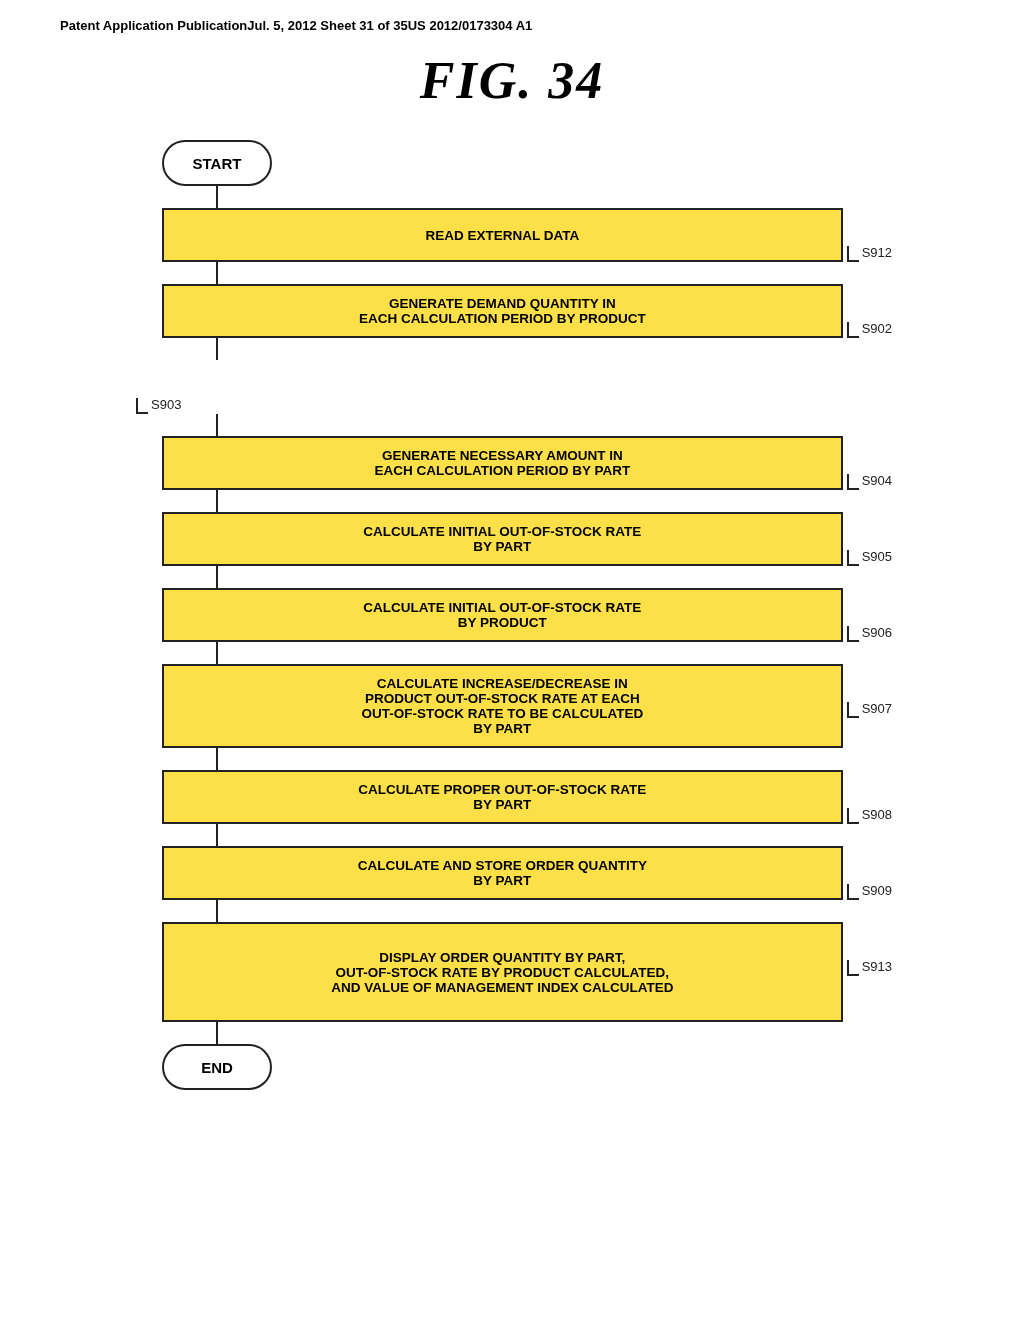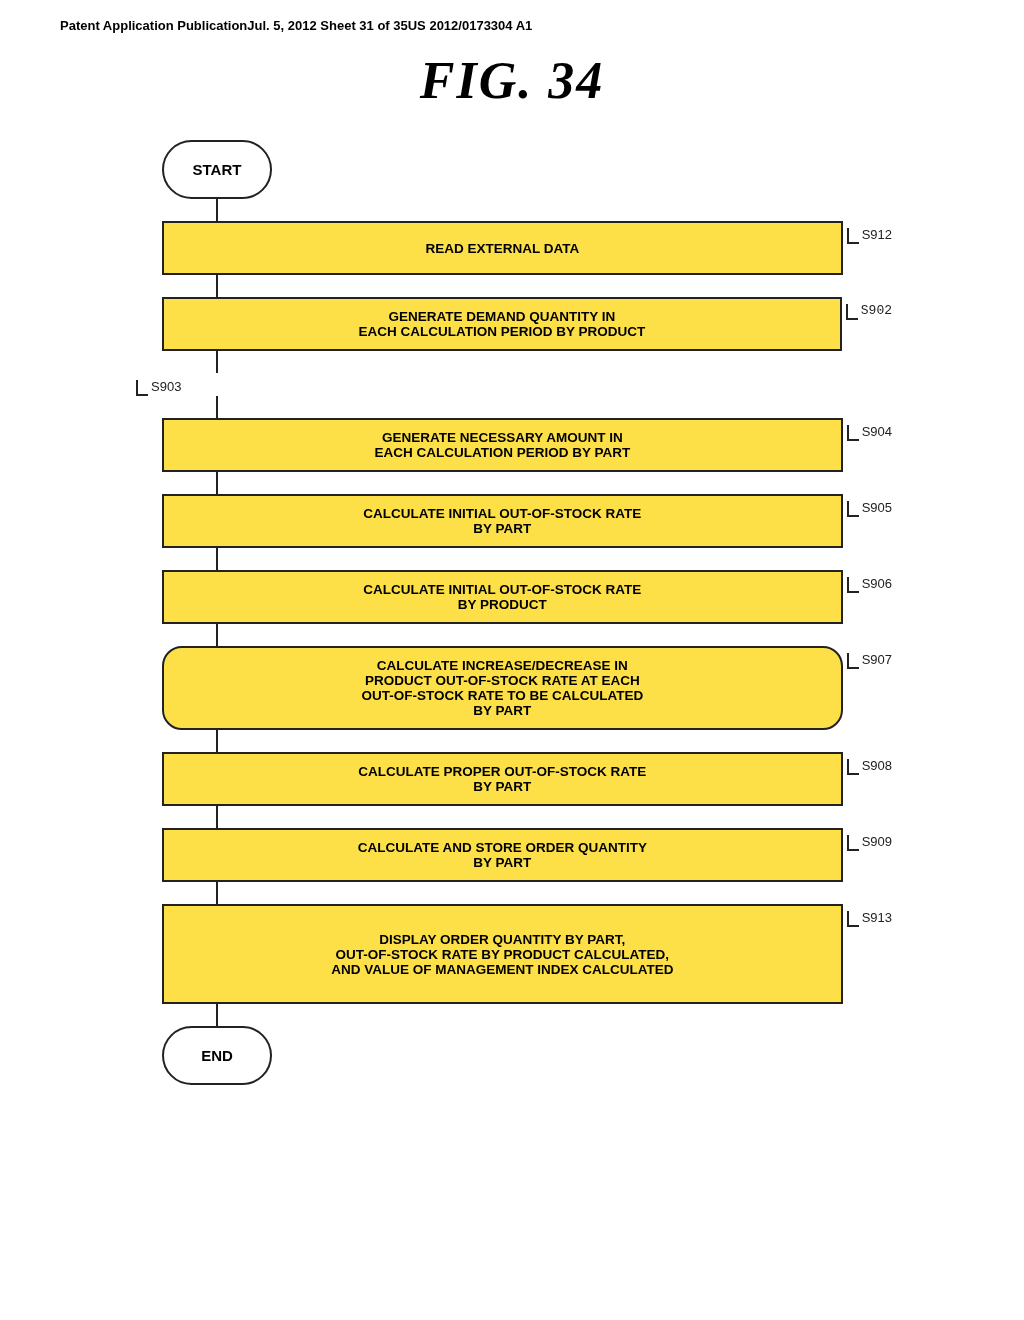--- a/index.html
+++ b/index.html
@@ -39,21 +39,21 @@
     }
 
     
     .oval {
       display: flex;
       align-items: center;
       justify-content: center;
       border: 2px solid #222;
       border-radius: 50px;
       width: 110px;
-      height: 59px;
+      height: 46px;
       background: #fff;
       font-size: 15px;
       font-weight: bold;
       margin-left: 30px;
     }
 
     
     .vline {
       width: 2px;
       background: #222;
@@ -131,21 +131,21 @@
 
   <div id="steps-container">
       <div class="box-and-label">
         <div class="step-box" style="white-space: pre-line;">READ EXTERNAL DATA</div>
         <div class="slabel" style="padding-top: 6px;">S912</div>
       </div>
       <div class="vline vline-short"></div>
       <div class="box-and-label">
         <div class="step-box" style="white-space: pre-line;">GENERATE DEMAND QUANTITY IN
 EACH CALCULATION PERIOD BY PRODUCT</div>
-        <div class="slabel" style="padding-top: 6px; font-family: Liberation Mono, monospace;">S902</div>
+        <div class="slabel" style="padding-top: 6px;">S902</div>
       </div>
       <div class="vline vline-short"></div>
       <div class="box-and-label">
         <div class="slabel" style="padding-top: 6px;">S903</div>
       </div>
       <div class="vline vline-short"></div>
       <div class="box-and-label">
         <div class="step-box" style="white-space: pre-line;">GENERATE NECESSARY AMOUNT IN
 EACH CALCULATION PERIOD BY PART</div>
         <div class="slabel" style="padding-top: 6px;">S904</div>
@@ -157,21 +157,21 @@
         <div class="slabel" style="padding-top: 6px;">S905</div>
       </div>
       <div class="vline vline-short"></div>
       <div class="box-and-label">
         <div class="step-box" style="white-space: pre-line;">CALCULATE INITIAL OUT-OF-STOCK RATE
 BY PRODUCT</div>
         <div class="slabel" style="padding-top: 6px;">S906</div>
       </div>
       <div class="vline vline-short"></div>
       <div class="box-and-label">
-        <div class="step-box tall" style="white-space: pre-line; border-radius: 20px;">CALCULATE INCREASE/DECREASE IN
+        <div class="step-box tall" style="white-space: pre-line;">CALCULATE INCREASE/DECREASE IN
 PRODUCT OUT-OF-STOCK RATE AT EACH
 OUT-OF-STOCK RATE TO BE CALCULATED
 BY PART</div>
         <div class="slabel" style="padding-top: 6px;">S907</div>
       </div>
       <div class="vline vline-short"></div>
       <div class="box-and-label">
         <div class="step-box" style="white-space: pre-line;">CALCULATE PROPER OUT-OF-STOCK RATE
 BY PART</div>
         <div class="slabel" style="padding-top: 6px;">S908</div>
@@ -199,20 +199,21 @@
 
 </div>
 
 <style>
   
   .slabel {
     display: flex;
     align-items: flex-start;
     padding-left: 4px;
     padding-top: 6px;
+    margin-top: 31px;
   }
   .slabel::before {
     content: '';
     display: inline-block;
     width: 10px;
     height: 14px;
     border-left: 2px solid #222;
     border-bottom: 2px solid #222;
     margin-right: 3px;
     margin-top: 1px;

